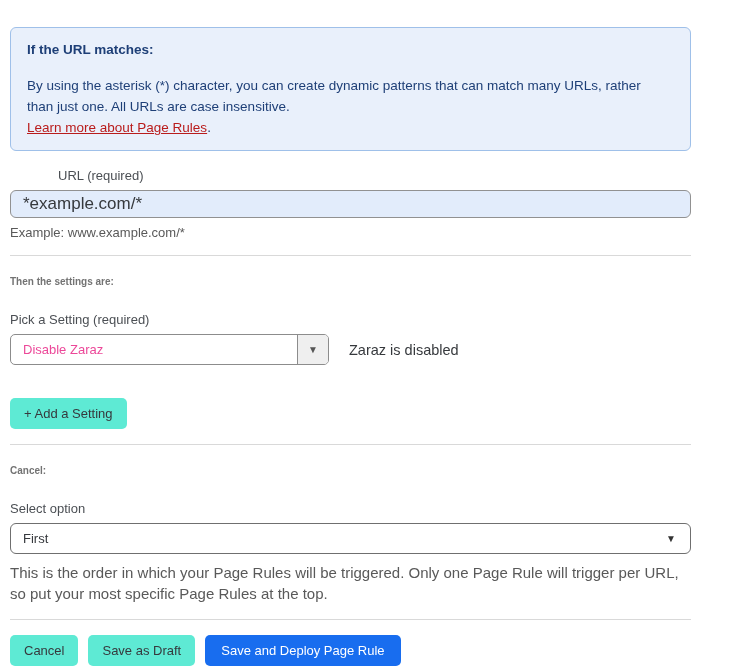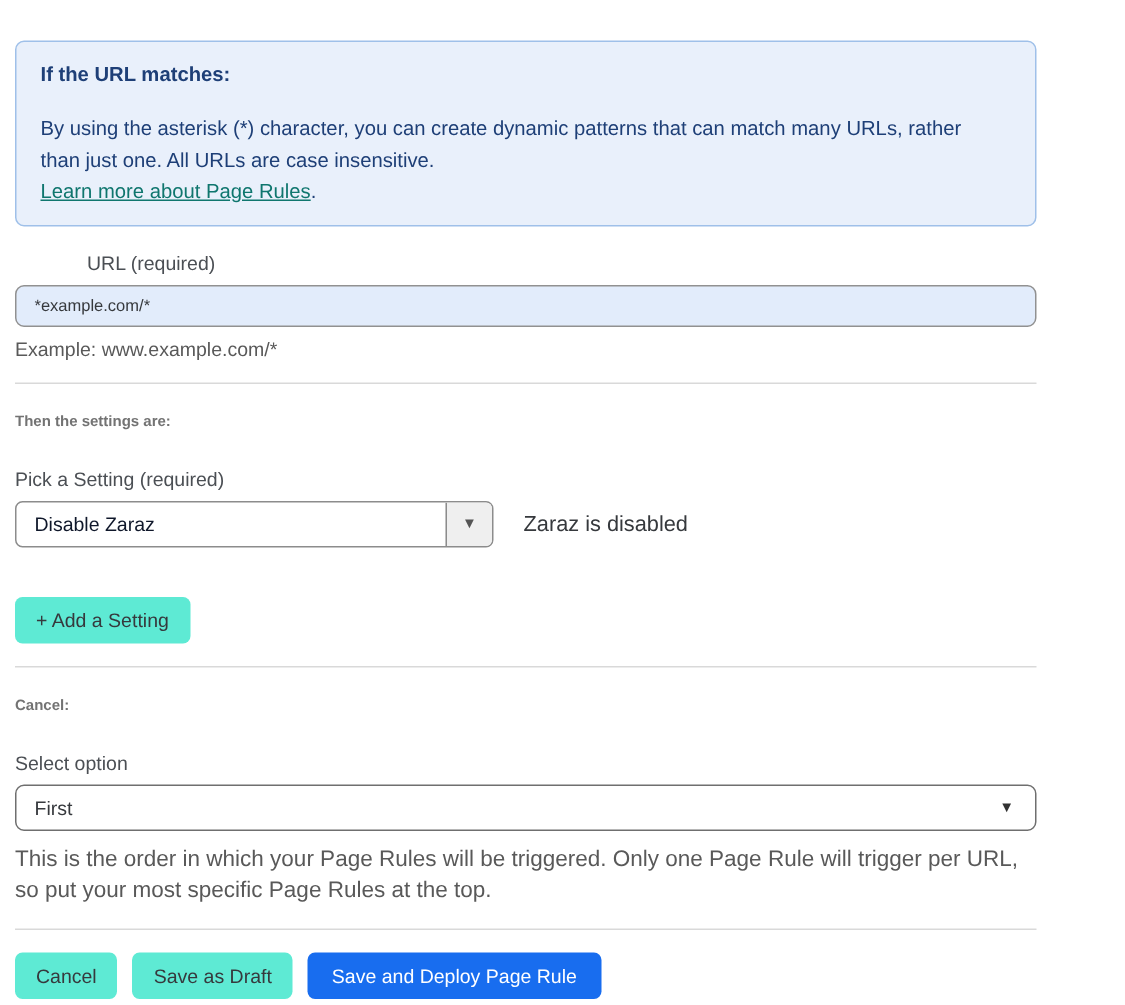--- a/index.html
+++ b/index.html
@@ -34,41 +34,41 @@
     font-size: 13.5px;
     line-height: 21px;
   }
   .info-box .info-heading {
     font-weight: bold;
     font-size: 13.5px;
     margin-bottom: 15px;
   }
   .info-box .info-body { max-width: 620px; }
   .info-link {
-    color: #0f766e;
+    color: #b91c1c;
     text-decoration: underline;
     cursor: pointer;
   }
 
   .field-label {
     margin-top: 17px;
     font-size: 13px;
     color: #4b4f54;
     margin-left: 48px;
   }
 
   .url-input {
     margin-top: 7px;
     width: 681px;
     height: 28px;
     background: #e2ecfb;
     border: 1px solid #919191;
     border-radius: 6px;
     padding: 0 12px;
-    font-size: 11px;
+    font-size: 17px;
     color: #36393d;
     font-family: "Liberation Sans", sans-serif;
     outline: none;
   }
 
   .hint-text {
     margin-top: 7px;
     font-size: 13px;
     color: #595959;
   }
@@ -108,21 +108,21 @@
     background: #ffffff;
     overflow: hidden;
     cursor: pointer;
   }
   .setting-select .select-value {
     flex: 1;
     display: flex;
     align-items: center;
     padding-left: 12px;
     font-size: 13px;
-    color: #0f172a;
+    color: #ec4899;
   }
   .setting-select .select-arrow-box {
     width: 31px;
     background: #efefef;
     border-left: 1px solid #8c8c8c;
     display: flex;
     align-items: center;
     justify-content: center;
     font-size: 10px;
     color: #555555;

